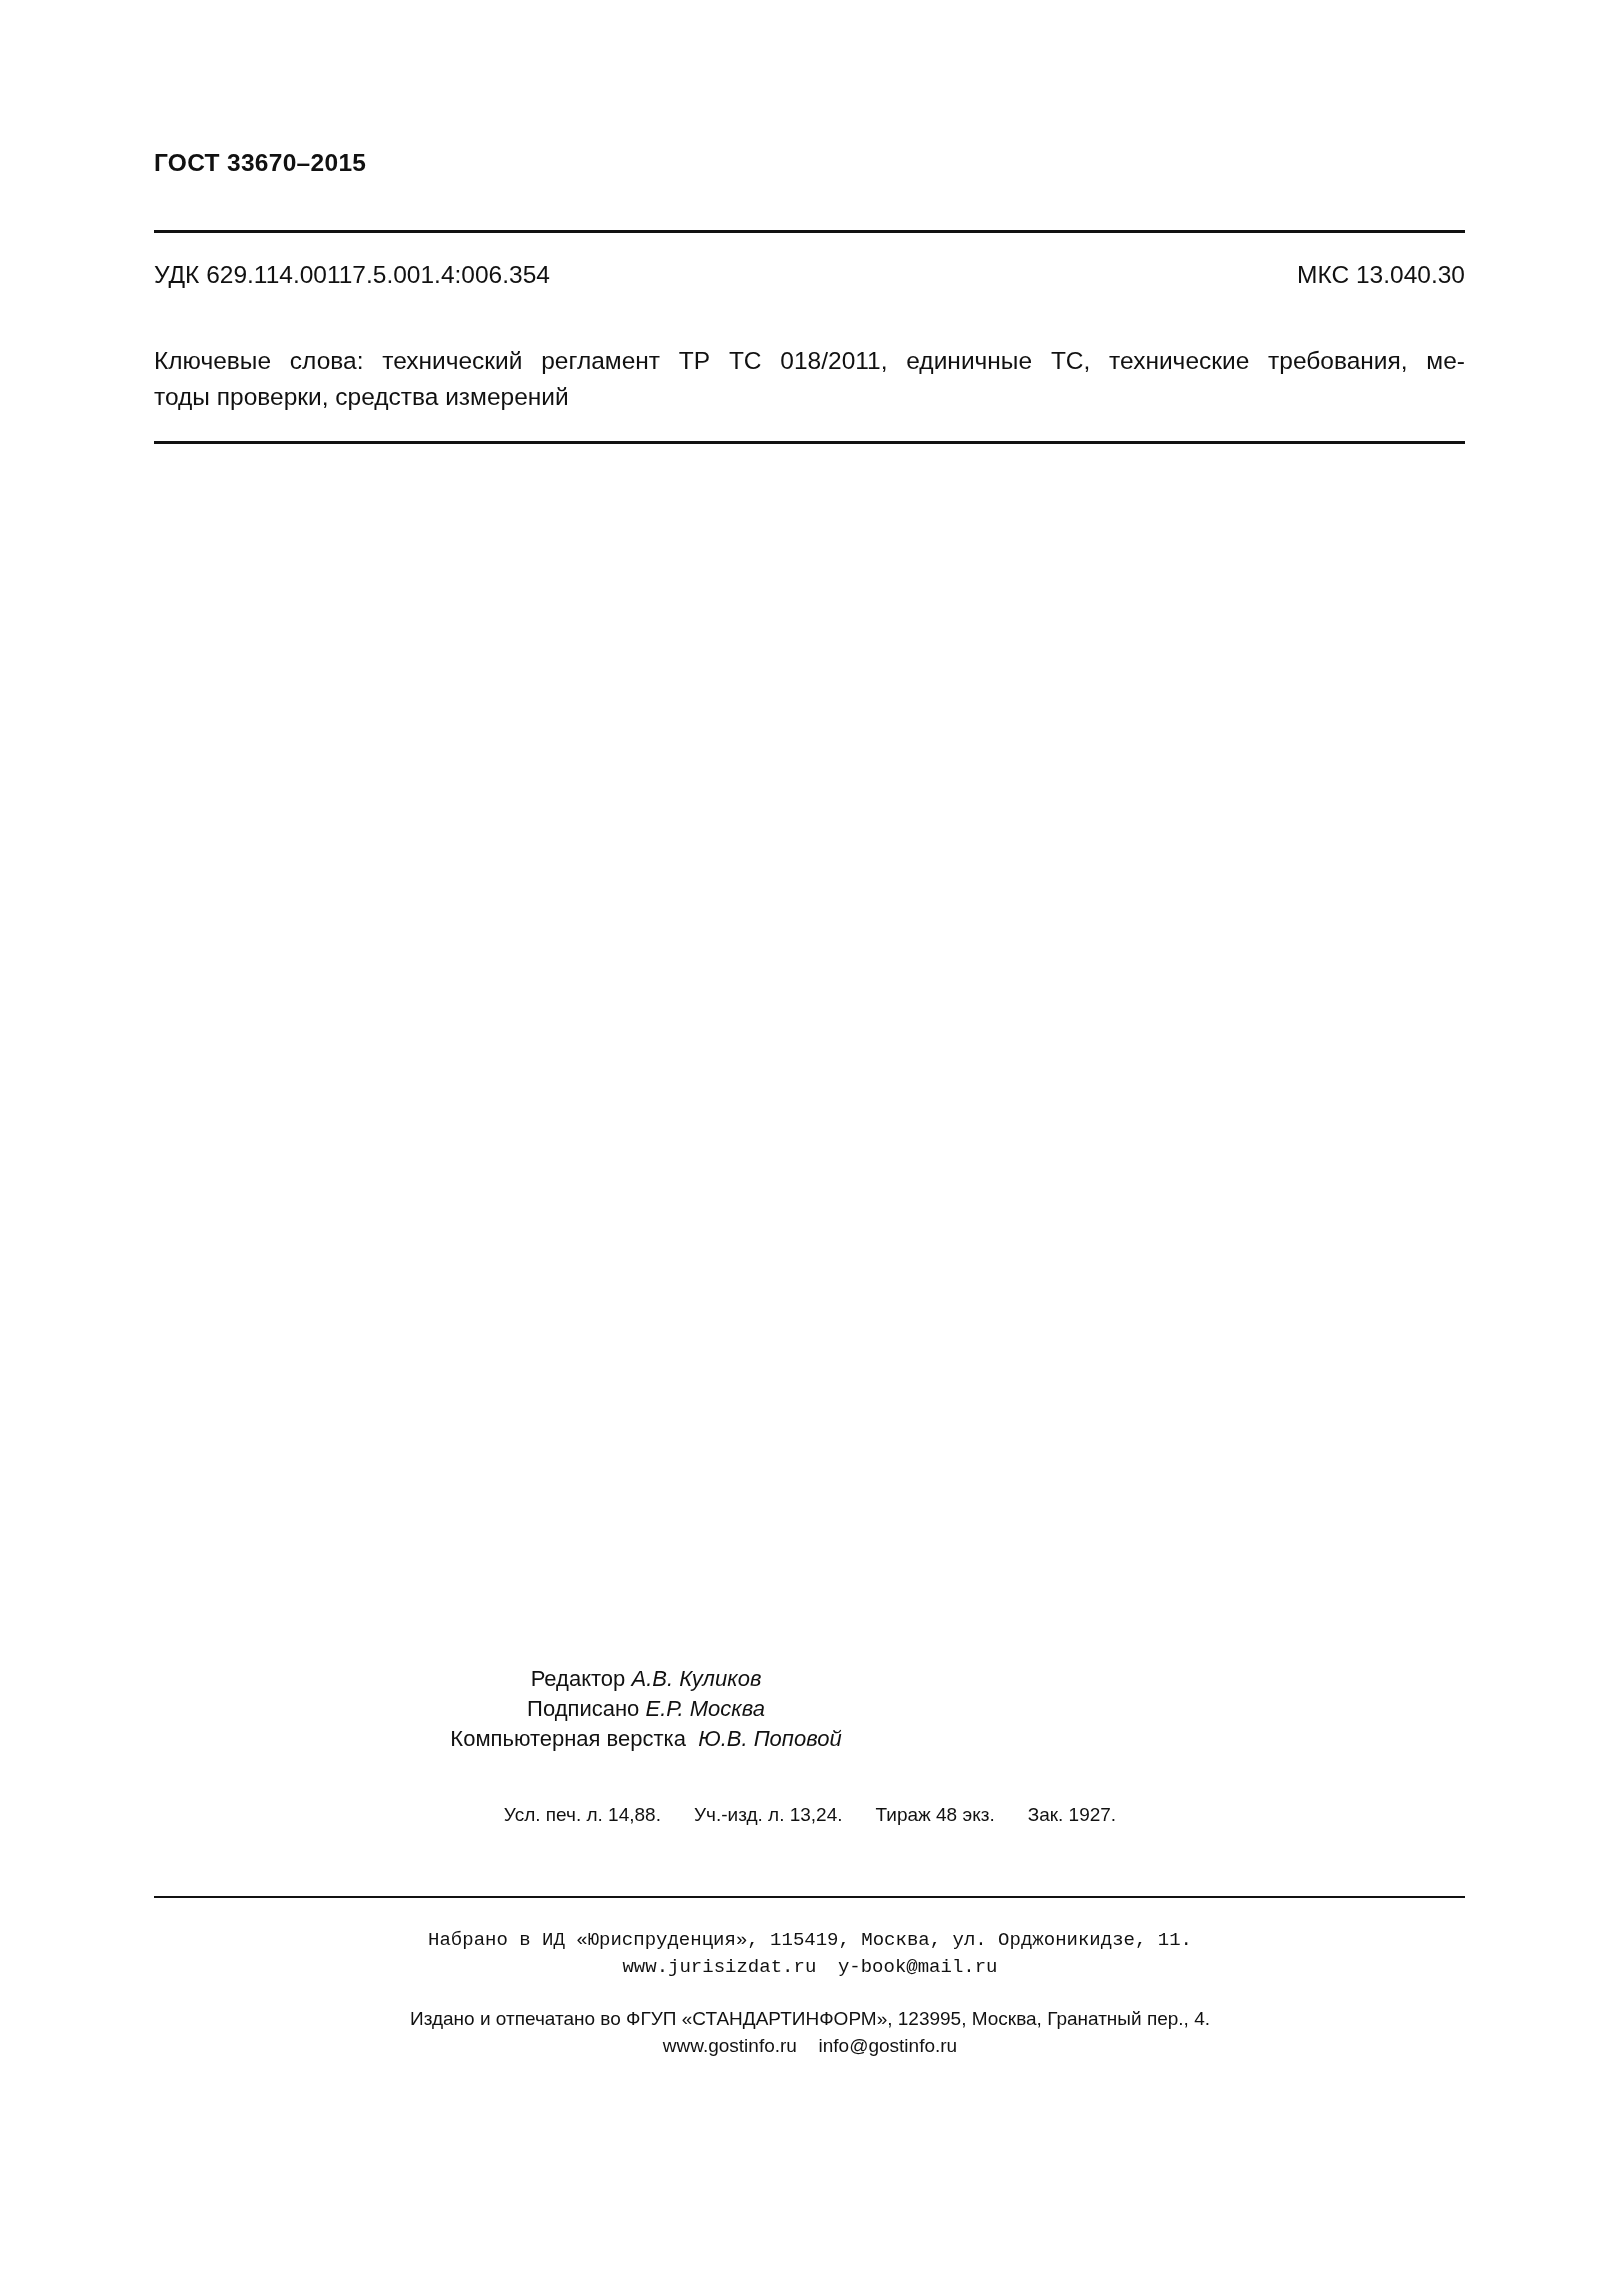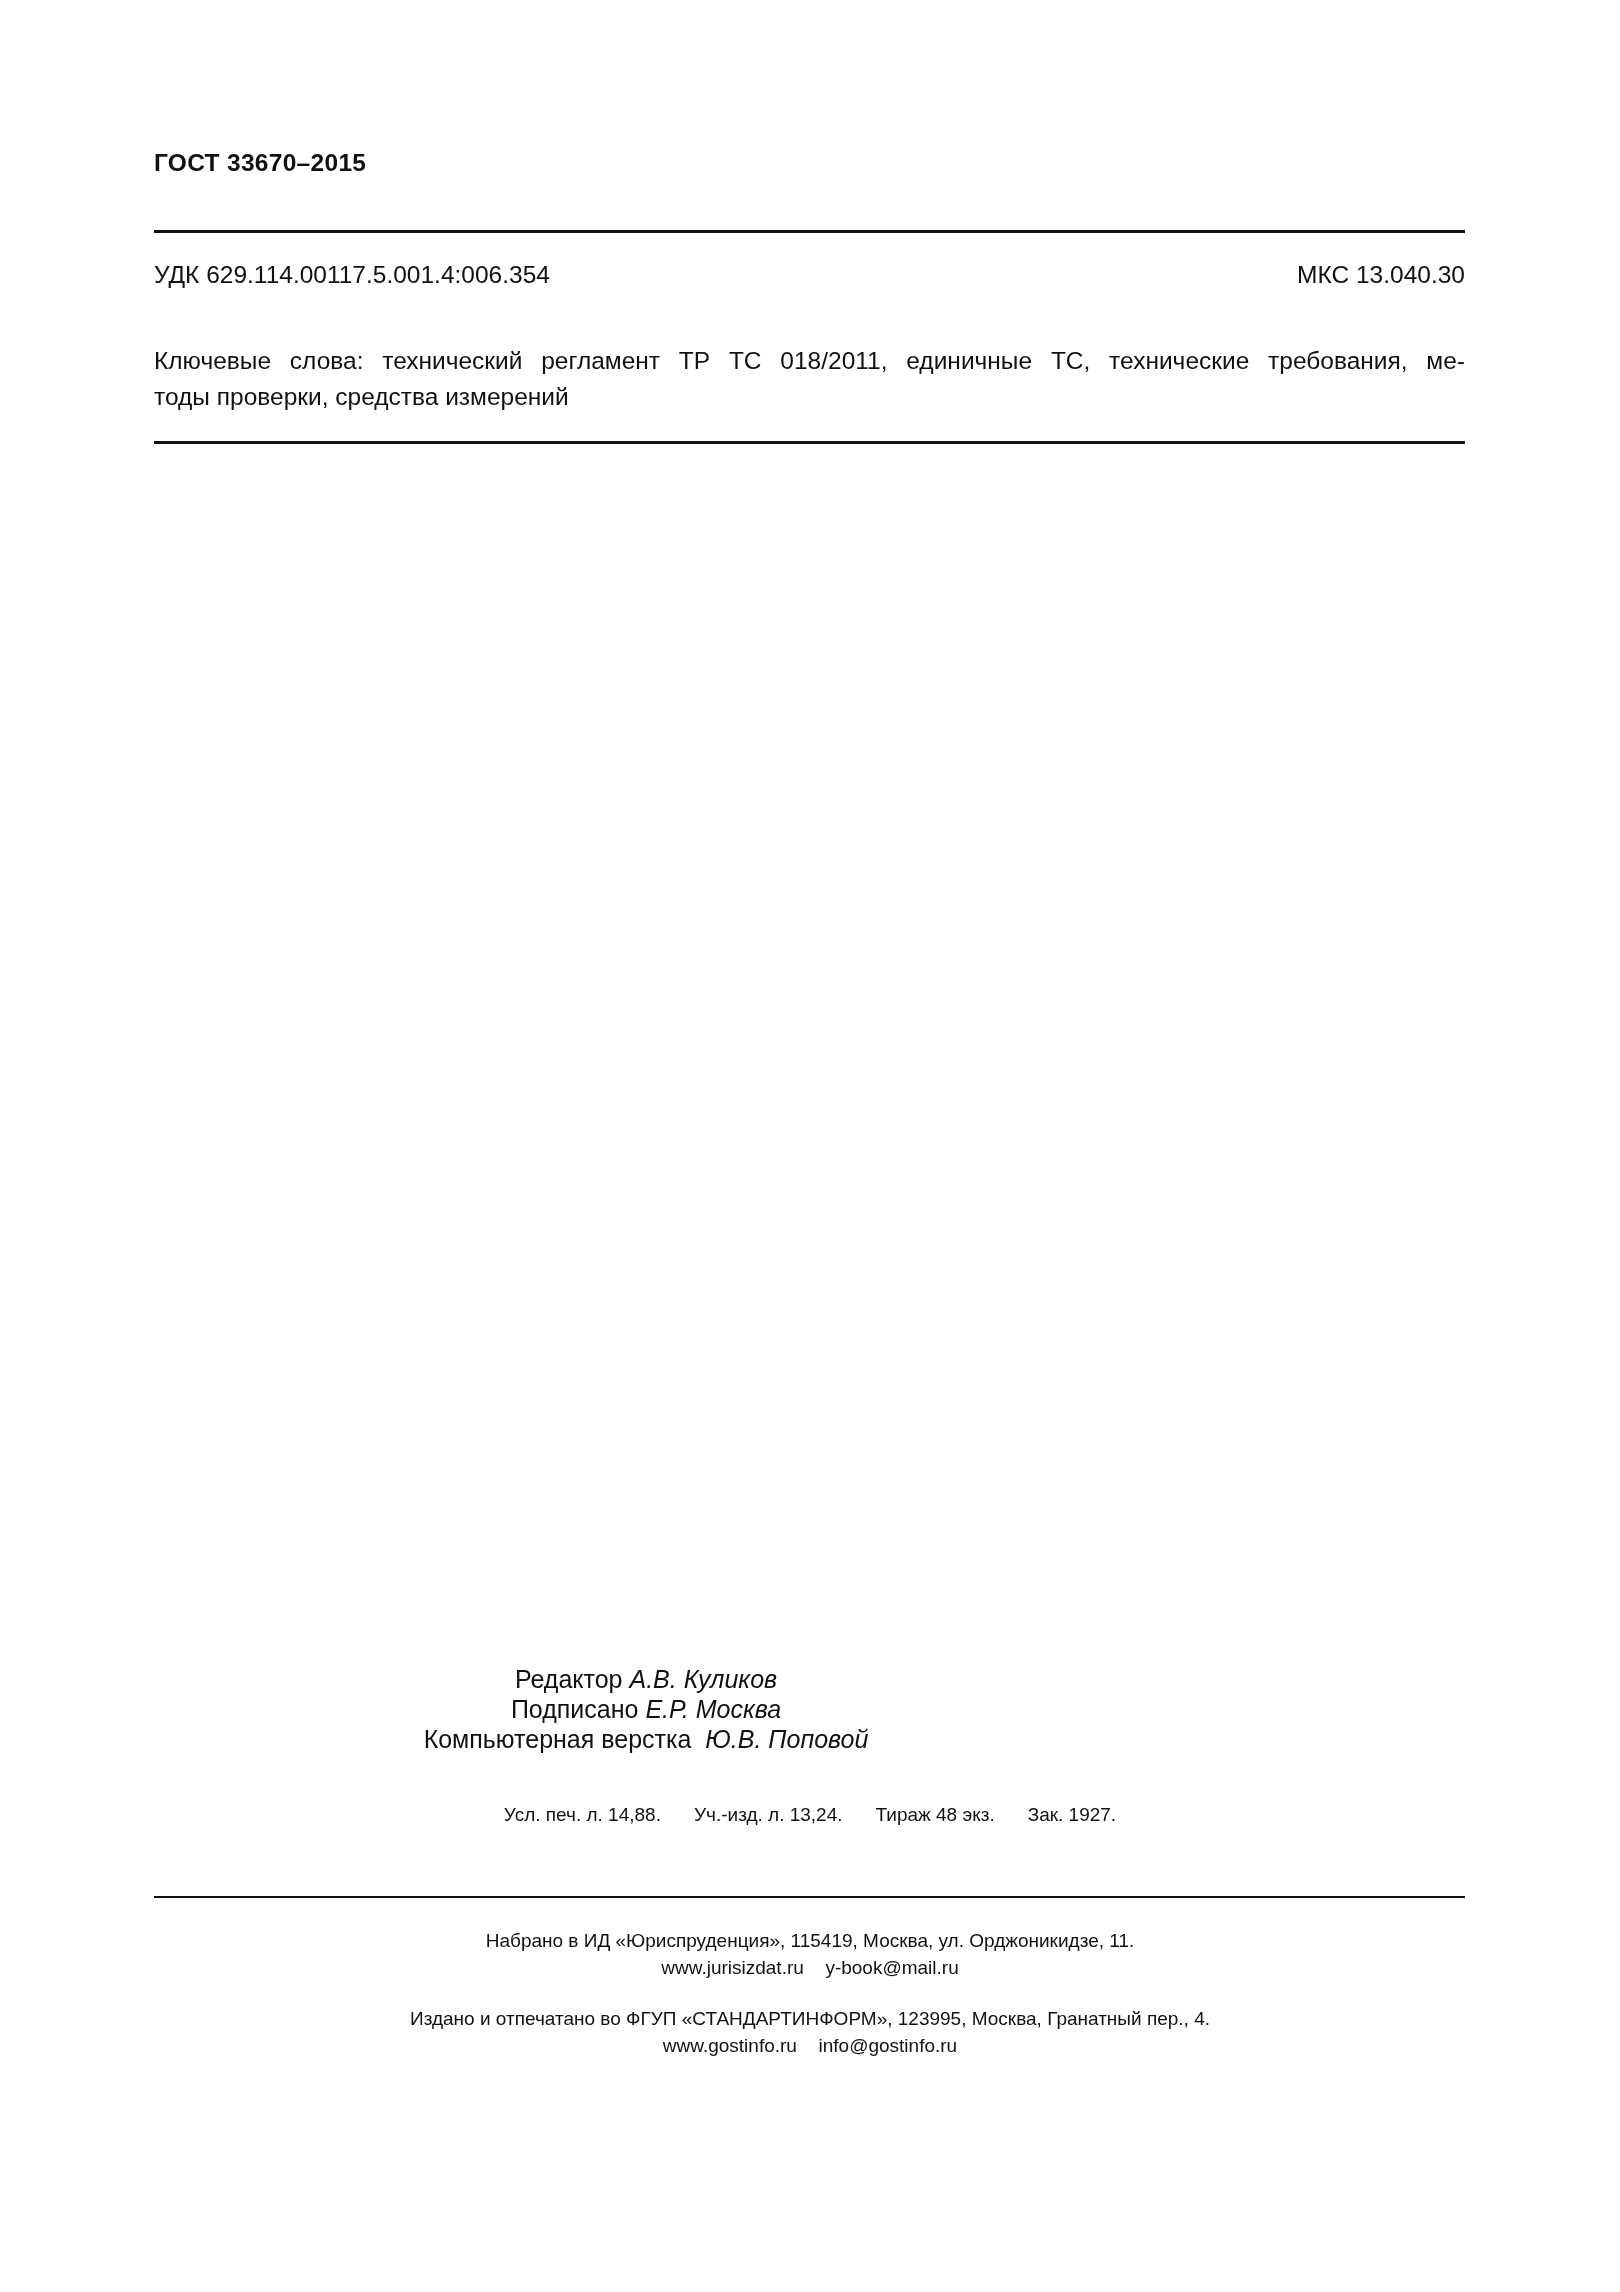--- a/index.html
+++ b/index.html
@@ -50,21 +50,21 @@
       line-height: 36px;
       text-align: justify;
     }
     .kw-line { display: block; white-space: nowrap; }
     .kw-line-1 { text-align-last: justify; }
     .credits {
       left: 0;
       width: 1292px;
       top: 1664px;
       text-align: center;
-      font-size: 25px;
+      font-size: 22px;
       line-height: 30px;
     }
     .credits .row { display: block; }
     .credits .name { font-style: italic; }
     .imprint {
       left: 0;
       width: 1620px;
       text-align: center;
       font-size: 19px;
       line-height: 29px;
@@ -74,21 +74,21 @@
     .imprint sup { font-size: 12.7px; vertical-align: 8.8px; line-height: 0; }
     .imprint sub { font-size: 15.7px; vertical-align: -5.9px; line-height: 0; }
     .gap { display: inline-block; width: 33px; }
     .publishers {
       left: 0;
       width: 1620px;
       text-align: center;
       font-size: 19px;
       line-height: 27.4px;
     }
-    .pub-1 { top: 1927px; }
+    .pub-1 { top: 1927px; font-family: Liberation Mono, monospace; }
     .pub-2 { top: 2005px; }
     .publishers .row { display: block; }
     .pub-gap { display: inline-block; width: 21.6px; }
   </style>
 </head>
 <body>
 
 <div class="abs doc-title">ГОСТ 33670–2015</div>
 
 <div class="abs rule rule-top"></div>

